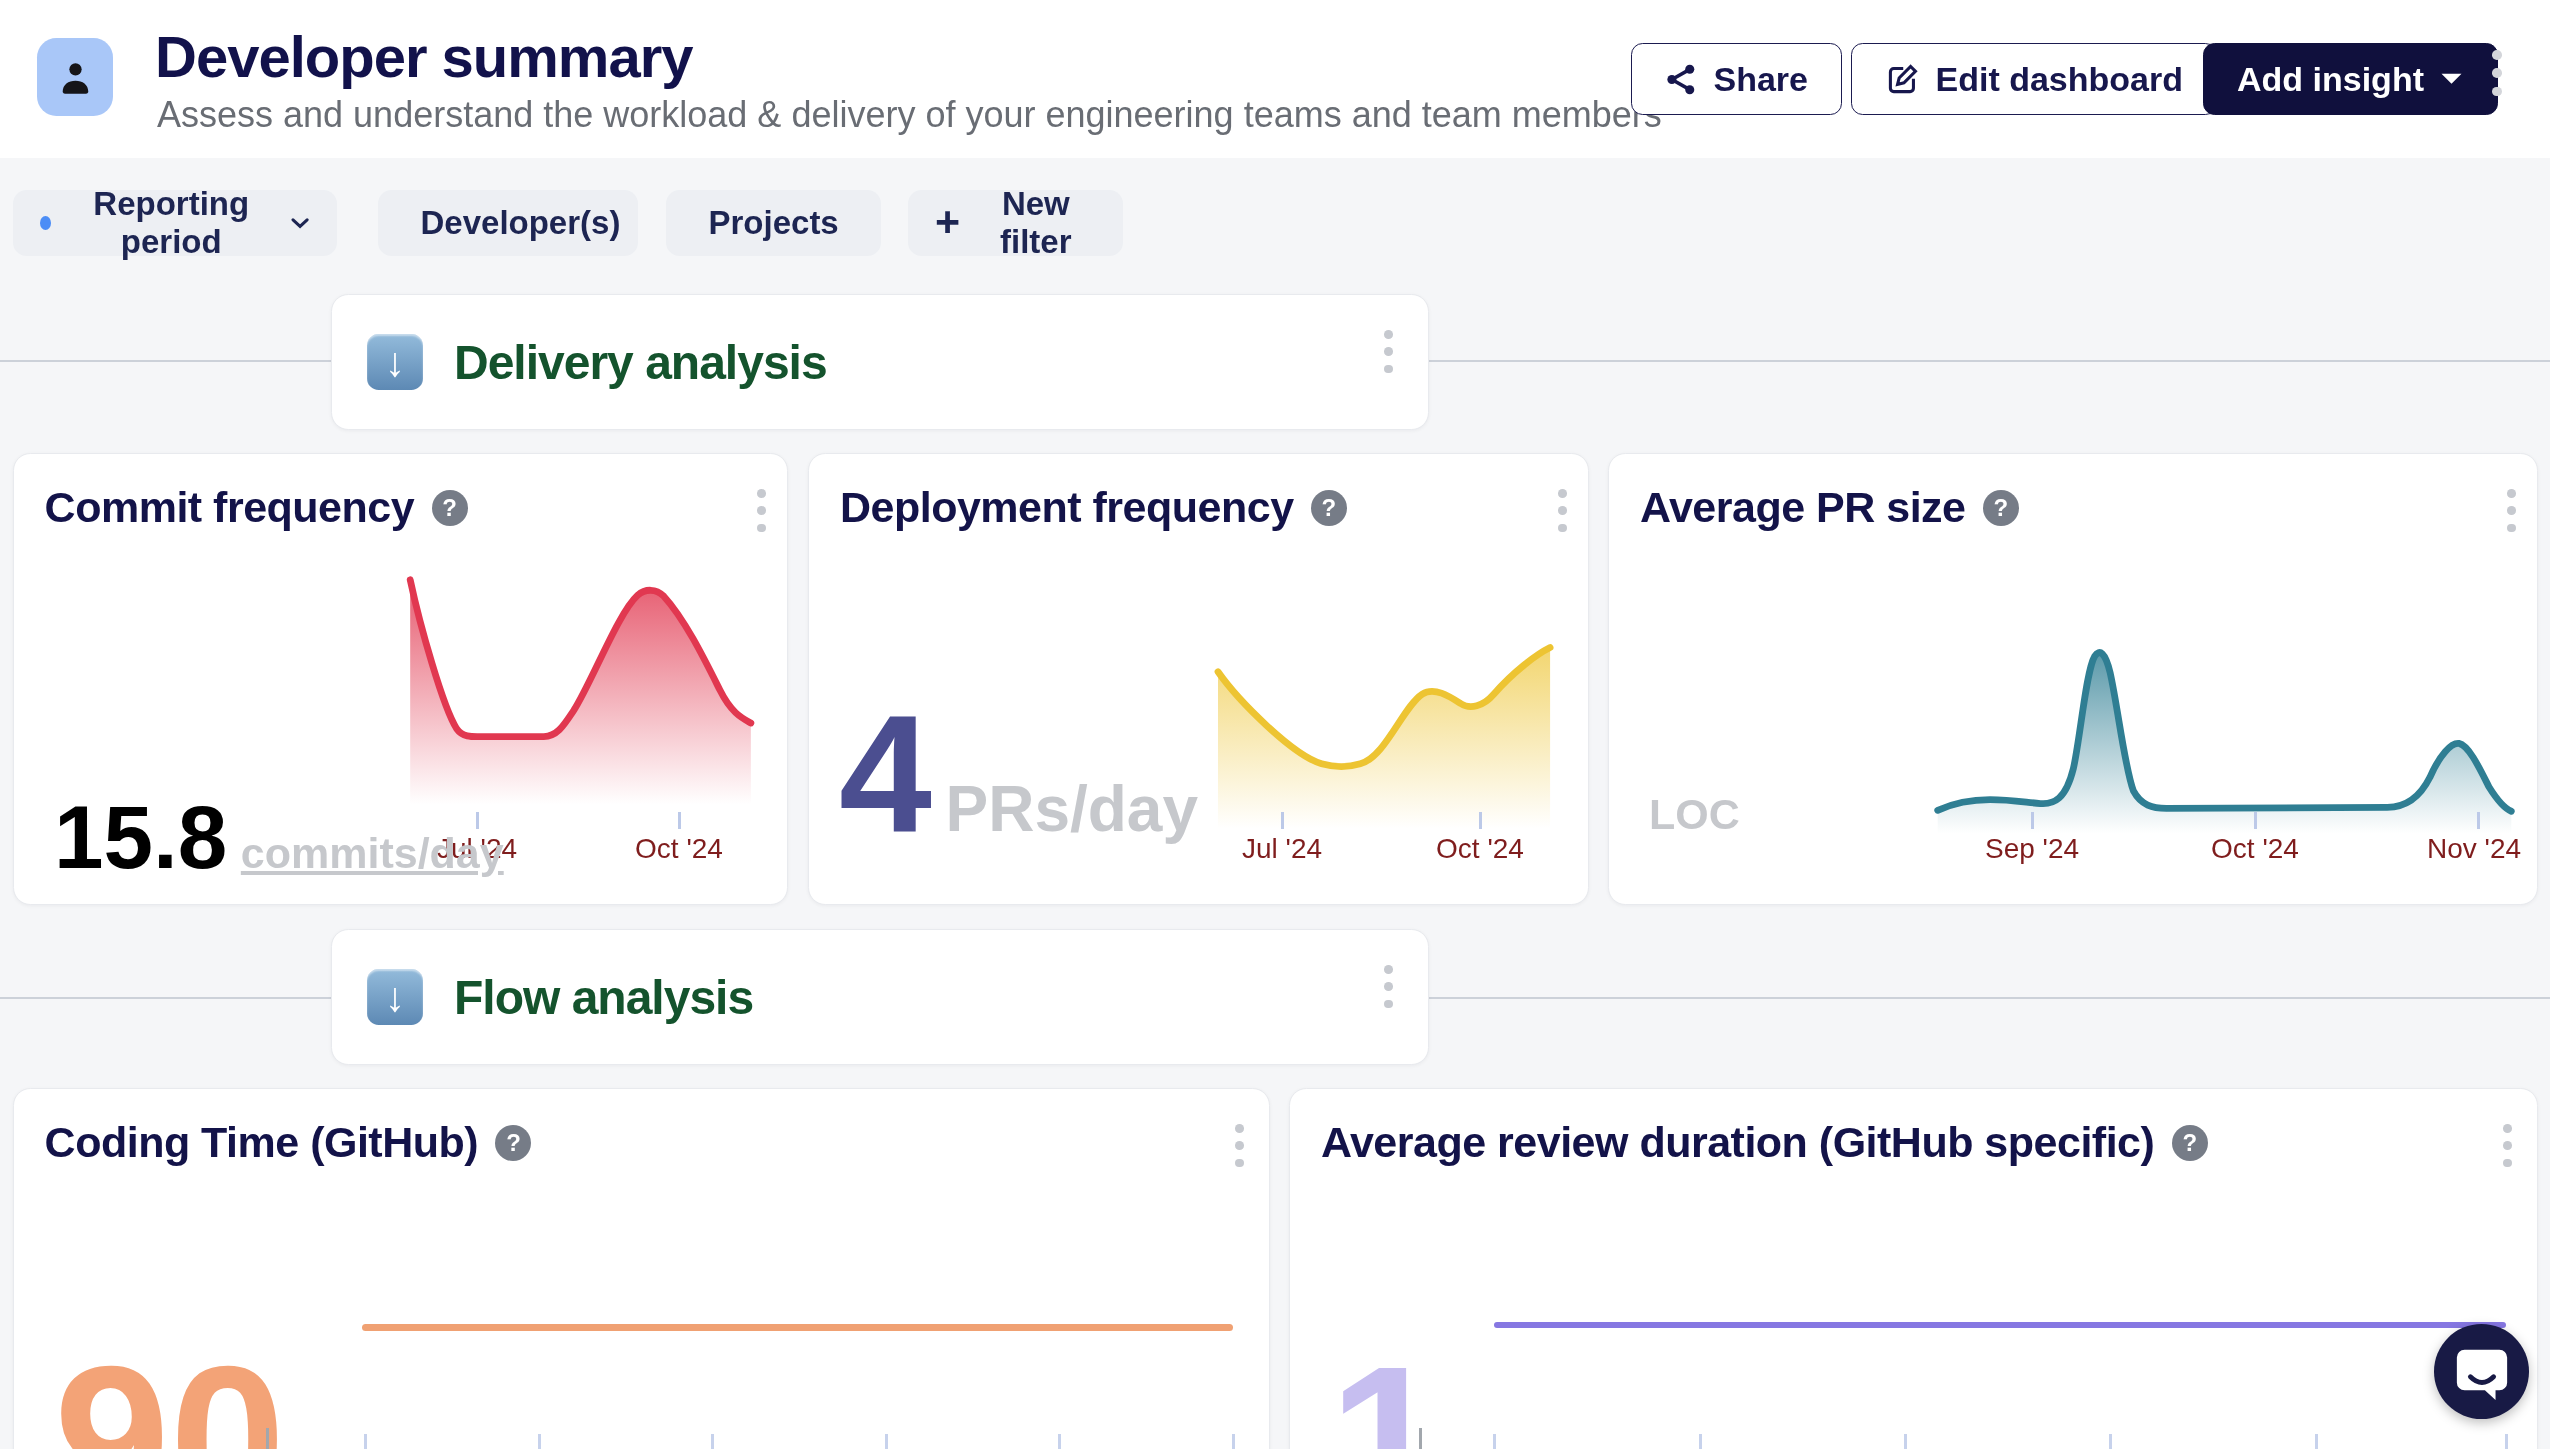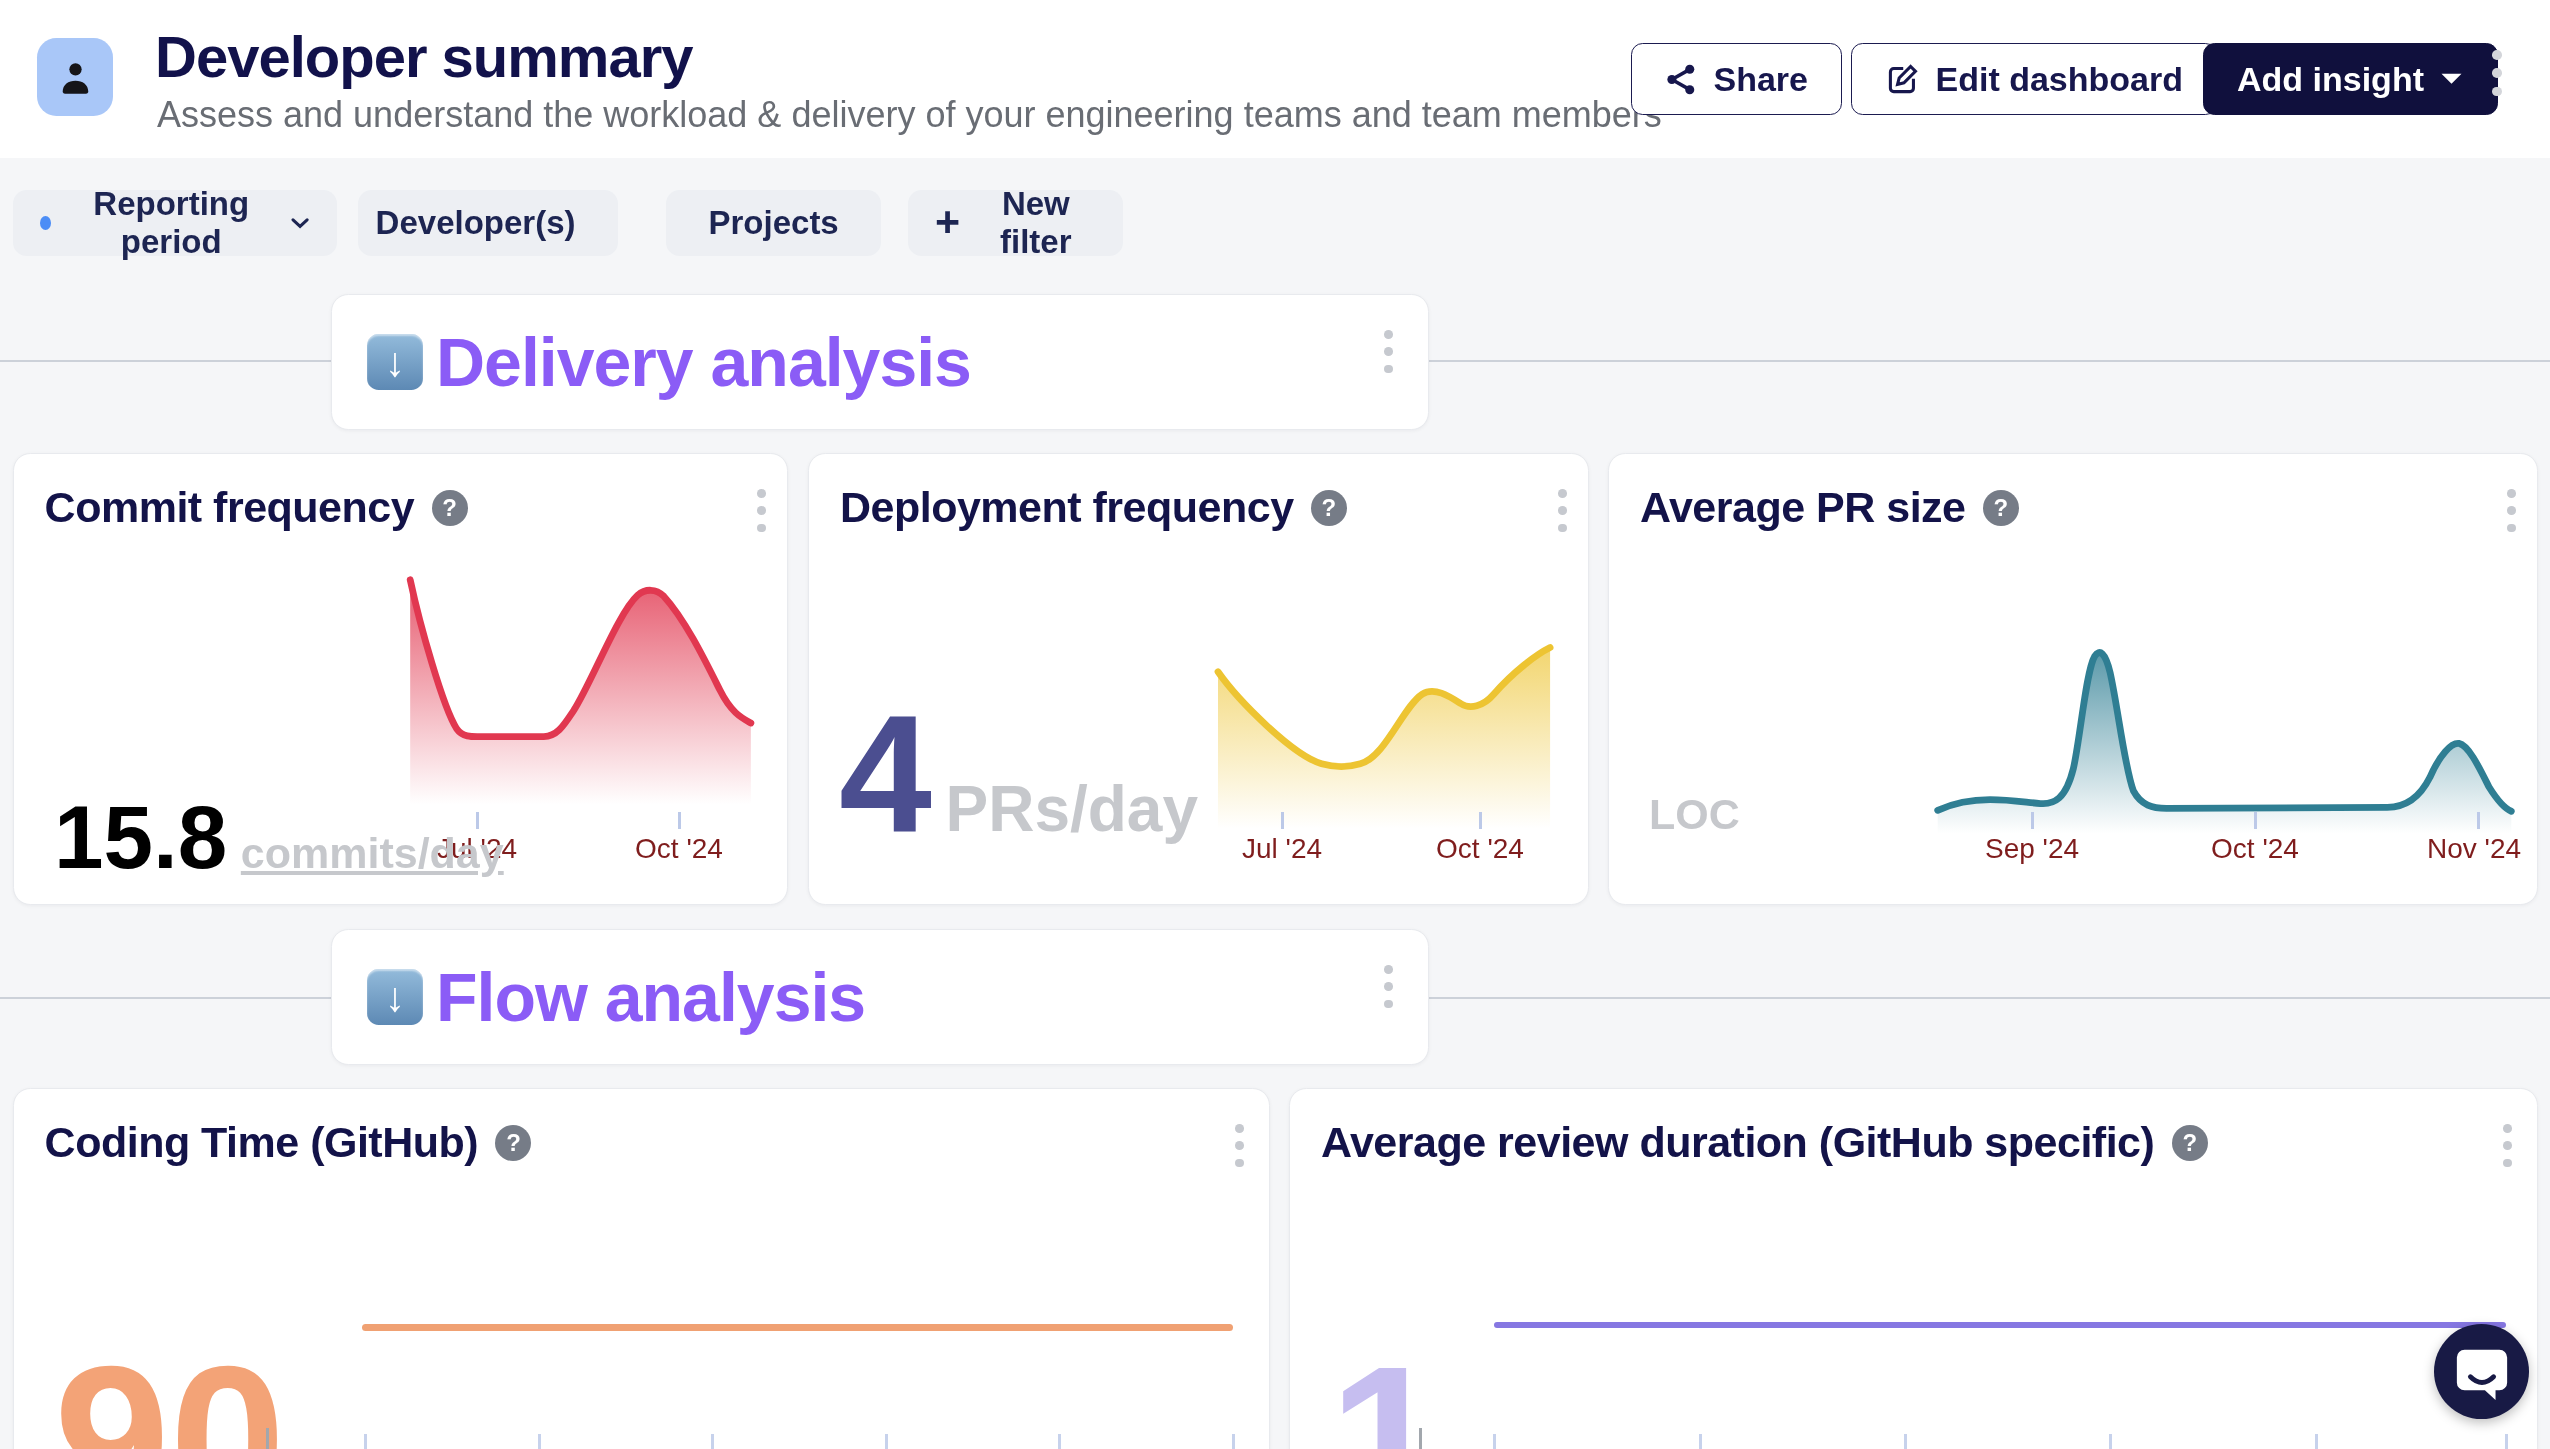--- a/index.html
+++ b/index.html
@@ -23,21 +23,21 @@
   .dot { width:14.5px; height:14.5px; border-radius:50%; }
   .dot.blue { background:#4c8df6; } .dot.gray { background:#9aa1ab; }
   .plus { font-size:43px; font-weight:700; line-height:1; margin-top:-3.9px; }
 
   .divider { position:absolute; left:0; width:2550px; height:1.9px; background:#ccd1d9; }
 
   
   .card { position:absolute; background:#ffffff; border:1px solid #e8eaee; border-radius:17.4px; box-shadow:0 1px 3.9px rgba(16,24,40,.05); }
   .section-card { display:flex; align-items:center; padding:0 35px; }
   .emoji-arrow { width:56px; height:56px; border-radius:11.6px; background:linear-gradient(180deg,#93bbdb,#5d89b4); display:flex; align-items:center; justify-content:center; color:#fff; font-size:41px; font-weight:700; box-shadow:inset 0 1.9px 1.9px rgba(255,255,255,.5); }
-  .section-title { font-size:68px; font-weight:700; color:#8b5cf6; margin-left:13px; letter-spacing:-1px; }
+  .section-title { font-size:48px; font-weight:700; color:#14532d; margin-left:31px; letter-spacing:-1px; }
   .section-card .vdots { position:absolute; right:35px; }
 
   .card-head { position:absolute; left:31px; top:29px; display:flex; align-items:center; gap:17.4px; }
   .card-title { font-size:43px; font-weight:700; color:#131349; letter-spacing:-0.5px; }
   .qmark { width:36px; height:36px; border-radius:50%; background:#767c87; color:#ffffff; font-size:24px; font-weight:700; display:flex; align-items:center; justify-content:center; cursor:pointer; }
   .card .vdots { position:absolute; top:35px; }
 
   .metric { position:absolute; display:flex; align-items:baseline; gap:13.6px; line-height:1; white-space:nowrap; }
   .metric .value { font-weight:700; }
   .metric .unit { font-weight:600; color:#c6c8cc; }
@@ -99,21 +99,21 @@
       </button>
   </div>
 
   <button class="chip" style="left:12.6px;  width:324px;">
     <span class="dot blue"></span>
     <span>Reporting period</span>
     <svg width="23" height="13.6" viewBox="0 0 18 10" fill="none" stroke="#1d2552" stroke-width="3" stroke-linecap="round">
         <path d="M2 2 L9 8.5 L16 2"></path>
       </svg>
   </button>
-  <button class="chip" style="left:358px; width:260px;justify-content:flex-end;">
+  <button class="chip" style="left:378px; width:260px;">
     <span class="dot gray"></span>
     <span>Developer(s)</span>
     <svg width="23" height="13.6" viewBox="0 0 18 10" fill="none" stroke="#1d2552" stroke-width="3" stroke-linecap="round">
         <path d="M2 2 L9 8.5 L16 2"></path>
       </svg>
   </button>
   <button class="chip" style="left:666px; width:215px;">
     <span class="dot gray"></span>
     <span>Projects</span>
     <svg width="23" height="13.6" viewBox="0 0 18 10" fill="none" stroke="#1d2552" stroke-width="3" stroke-linecap="round">

